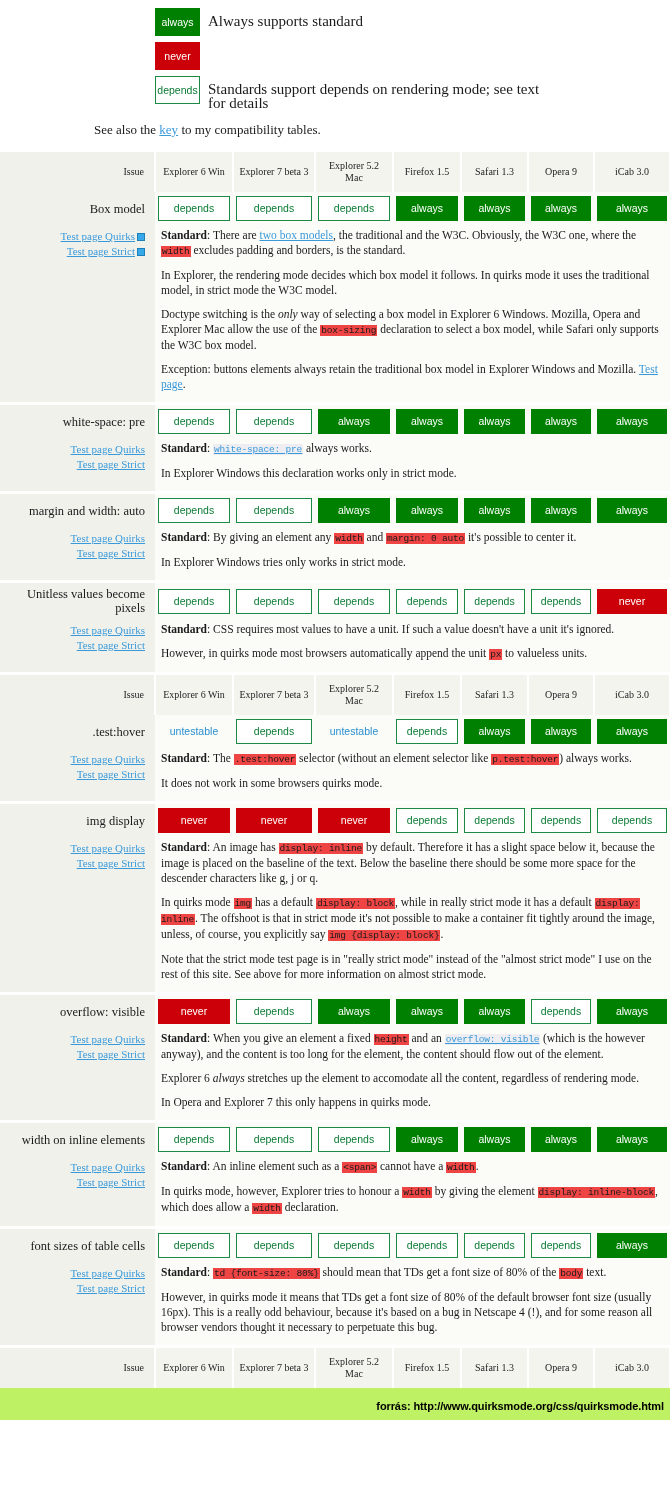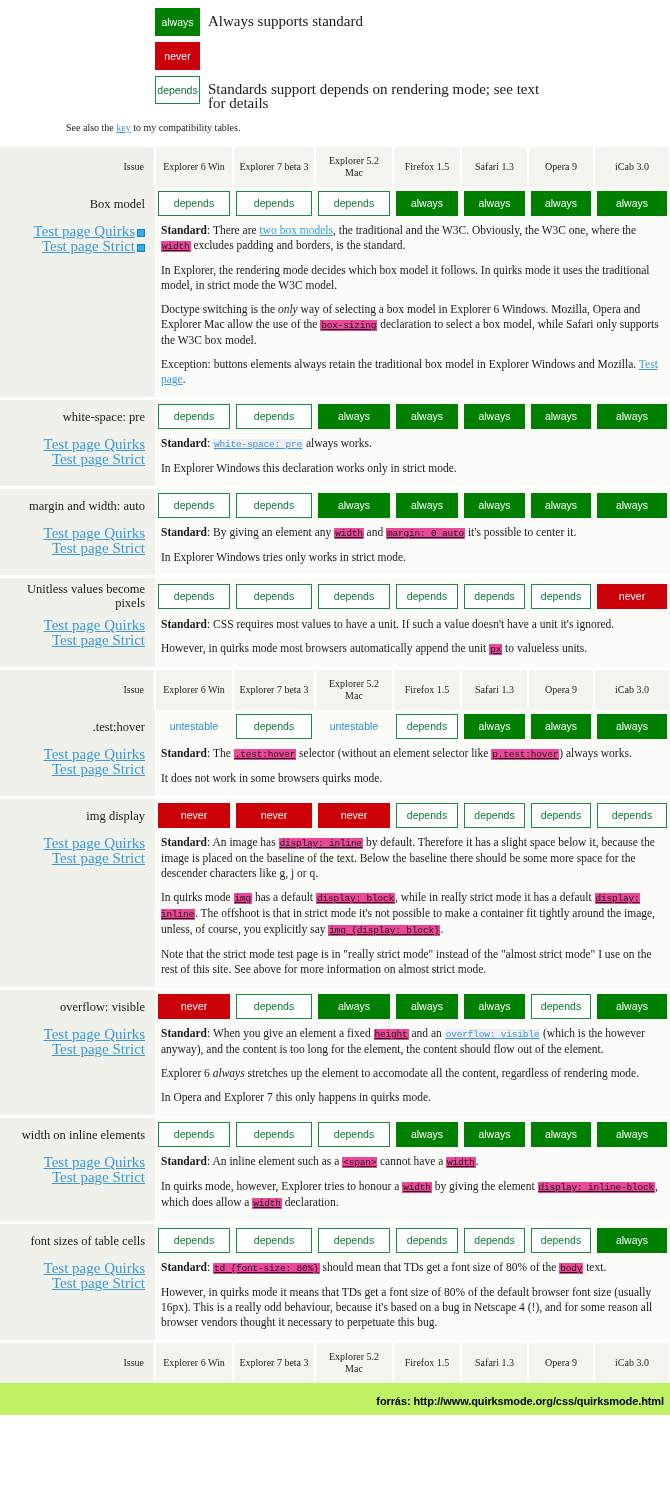--- a/index.html
+++ b/index.html
@@ -41,22 +41,22 @@
   .chip-never  { background: #cc0009; color: #ffffff; }
   .chip-depends{ background: #ffffff; color: #0a7a33; border: 1.3px solid #1a8a45; }
   .legend-text {
     flex: 1 1 auto;
     font-size: 15px;
     line-height: 14px;
     padding-top: 6px;
     max-width: 350px;
   }
   .legend-note {
-    margin-left: 66px;
-    font-size: 10px;
+    margin-left: 94px;
+    font-size: 13px;
     padding-top: 6px;
     padding-bottom: 4px;
   }
   a.lnk { color: #3a9ad9; text-decoration: underline; }
 
   
   table.compat {
     width: 670px;
     border-collapse: collapse;
     table-layout: fixed;
@@ -112,21 +112,21 @@
   .v-never    { background: #cc0009; color: #ffffff; }
   .v-depends  { background: #ffffff; color: #0a7a33; border: 1.3px solid #1a8a45; line-height: 22px; }
   .v-untestable { background: transparent; color: #2a8fd0; }
 
   
   tr.desc-row td.links-cell {
     background: #f1f1ec;
     text-align: right;
     vertical-align: top;
     padding: 4px 10px 8px 4px;
-    font-size: 15px;
+    font-size: 11px;
     line-height: 14.5px;
   }
   tr.desc-row td.links-cell a { color: #3a9ad9; text-decoration: underline; white-space: nowrap; }
   .winicon {
     display: inline-block;
     width: 8px; height: 8px;
     background: #37a9e8;
     border: 1px solid #1b7fba;
     margin-left: 2px;
     position: relative;
@@ -138,24 +138,23 @@
     padding: 3px 8px 8px 6px;
     font-size: 11.5px;
     line-height: 15px;
   }
   tr.desc-row td.body-cell p { margin: 0 0 9px 0; }
   tr.desc-row td.body-cell p:last-child { margin-bottom: 2px; }
   .std { font-weight: bold; }
   code {
     font-family: "Liberation Mono", "DejaVu Sans Mono", monospace;
     font-size: 9.5px;
-    background: #ec4899;
+    background: #ef4444;
     padding: 0 1px;
     letter-spacing: -0.2px;
-    text-decoration: underline;
   }
   code.lnkcode { color: #3a9ad9; background: #eeeef2; text-decoration: underline; }
   em { font-style: italic; }
 
   tr.sep td { height: 3px; background: #ffffff; padding: 0; border: none; }
 
   
   #footer {
     text-align: right;
     padding: 12px 6px 8px 8px;

